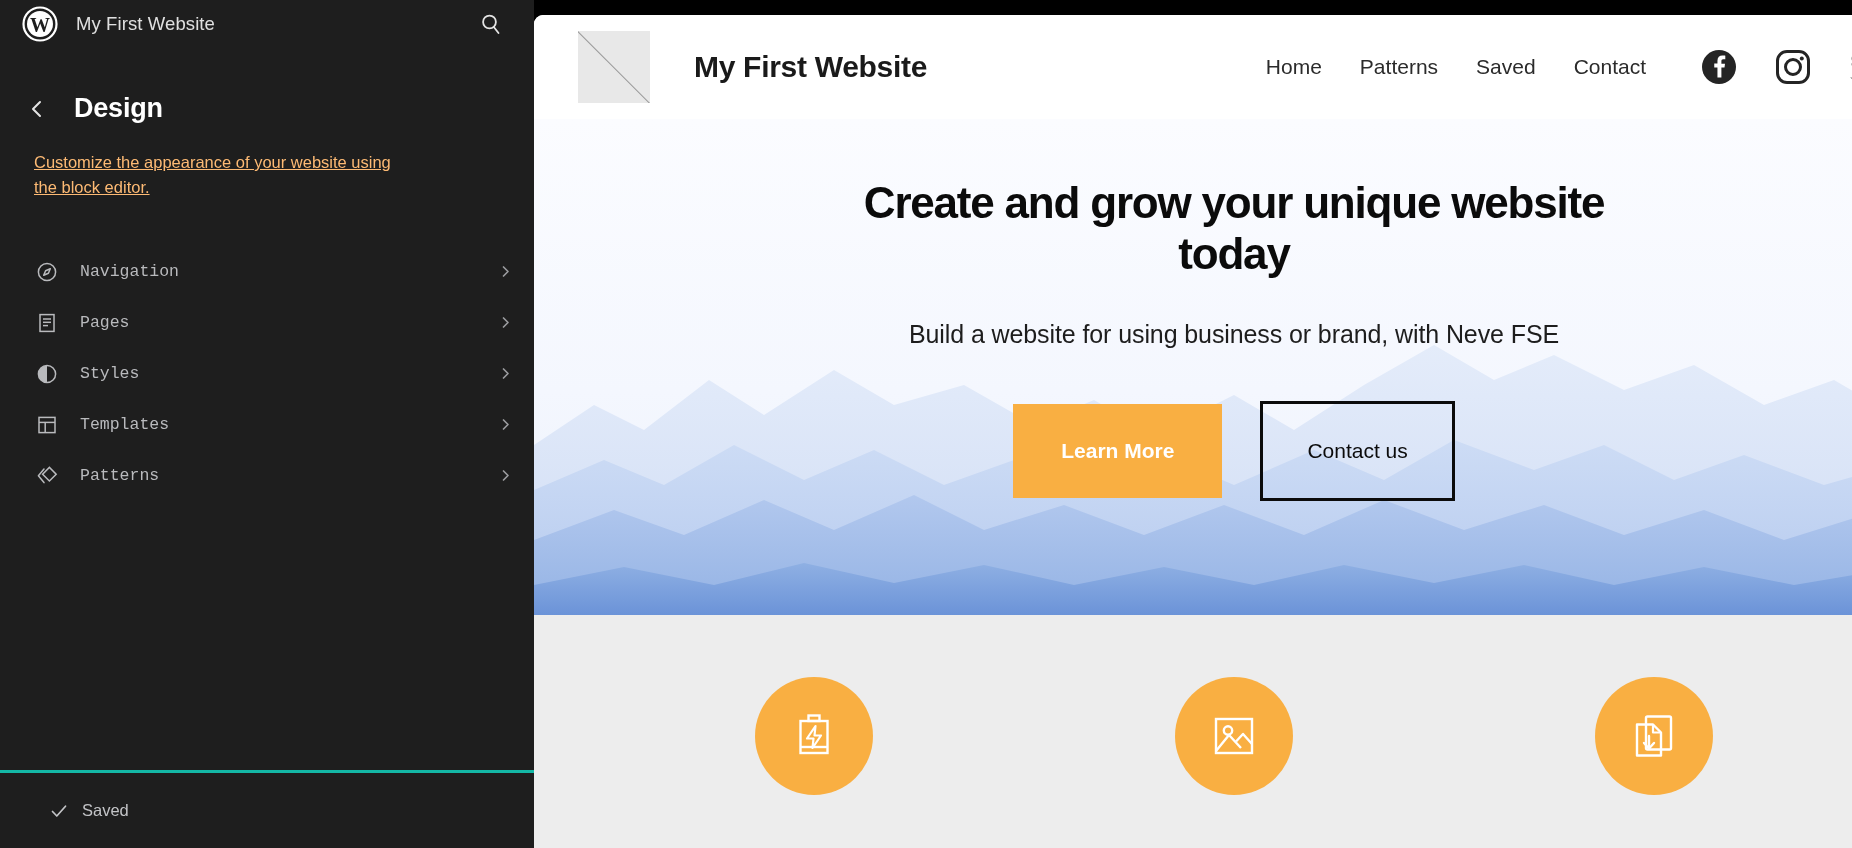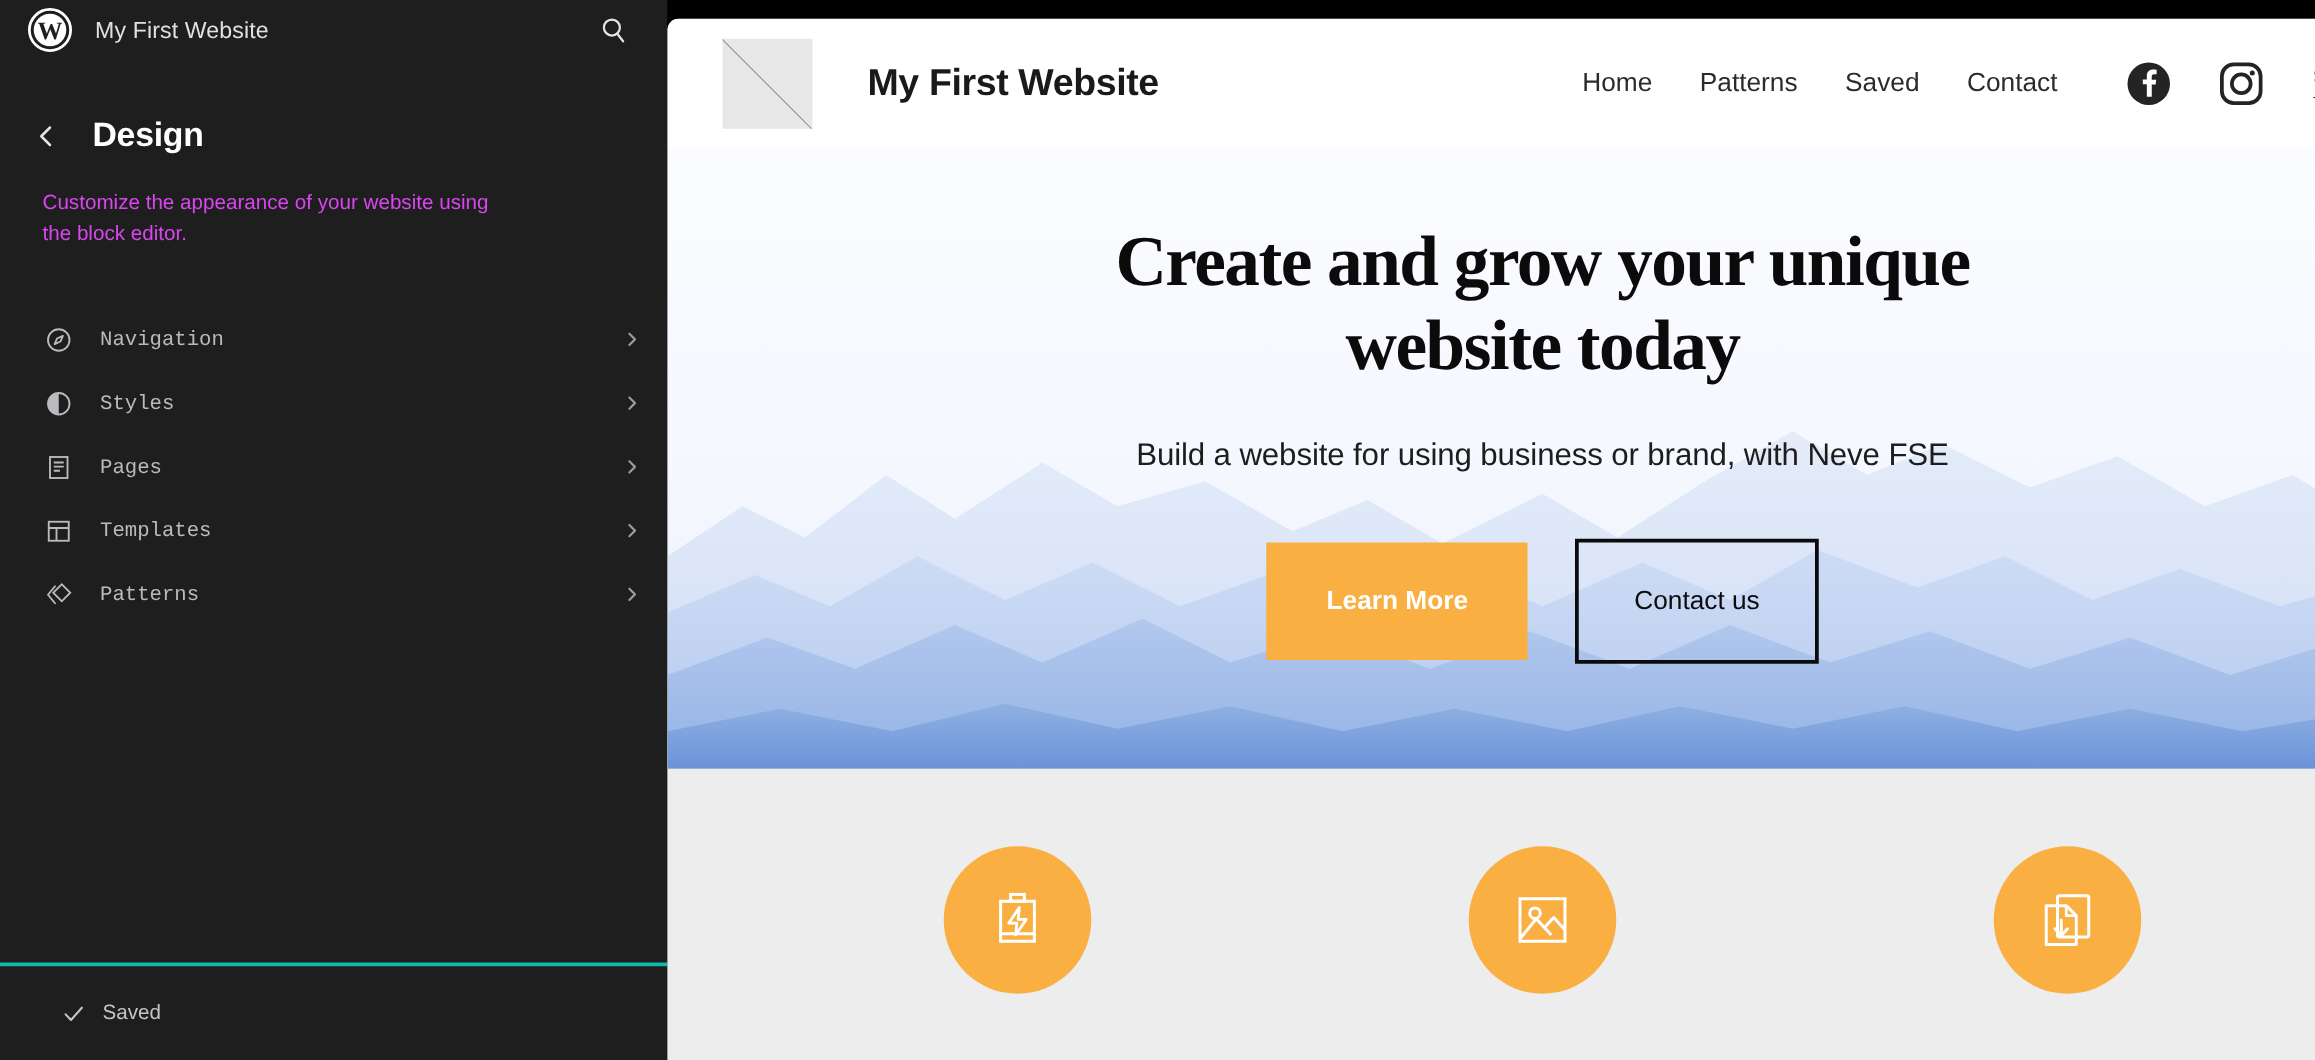--- a/index.html
+++ b/index.html
@@ -43,23 +43,24 @@
     gap: 14px;
   }
   .back-chevron {
     width: 46px; flex: 0 0 46px; display:flex; align-items:center; justify-content:center;
     margin-left: 14px; cursor: pointer;
   }
   .page-title {
     color: #ffffff; font-size: 27px; font-weight: 700; letter-spacing: -.2px;
   }
   .sb-desc {
-    color: #d946ef; font-size: 16.5px; line-height: 1.53;
+    color: #fdba74; font-size: 16.5px; line-height: 1.53;
     padding: 26px 44px 0 34px;
     max-width: 460px;
+    text-decoration: underline;
   }
 
   .sb-menu { margin-top: 46px; }
   .sb-item {
     display: flex; align-items: center;
     height: 51px;
     padding: 0 22px 0 34px;
     cursor: pointer;
     gap: 20px;
     font-family: Liberation Mono, monospace;
@@ -131,24 +132,23 @@
     position: relative;
     height: 496px;
     overflow: hidden;
     background: linear-gradient(180deg,#fbfcff 0%, #f4f7fe 55%, #eaf0fb 100%);
     display: flex; flex-direction: column; align-items: center;
     padding-top: 58px;
   }
   .mtn { position: absolute; left: 0; bottom: 0; width: 100%; height: 330px; }
   .hero-inner { position: relative; z-index: 3; width: 100%; display: flex; flex-direction: column; align-items: center; }
   .hero-h1 {
-    font-size: 57px; font-weight: 700; color: #0b0b0b;
+    font-size: 44px; font-weight: 700; color: #0b0b0b;
     line-height: 1.17; text-align: center; letter-spacing: -1.2px;
     max-width: 840px;
-    font-family: Liberation Serif, serif;
   }
   .hero-sub {
     font-size: 25px; color: #1d1d1d; margin-top: 40px; text-align:center;
     letter-spacing: -.1px;
   }
   .hero-btns { display: flex; align-items: center; gap: 38px; margin-top: 52px; }
   .btn-primary {
     background: #f9af42; color: #fff; font-size: 21px; font-weight: 700;
     padding: 0 48px; height: 94px; display: flex; align-items: center; justify-content: center;
     border: none; cursor: pointer; white-space: nowrap;
@@ -226,42 +226,42 @@
         <span class="sb-chev">
           <svg width="13" height="13" viewBox="0 0 13 13">
             <polyline points="4.5,2 9,6.5 4.5,11" fill="none" stroke="#9a9b9e" stroke-width="1.7" stroke-linecap="round" stroke-linejoin="round"></polyline>
           </svg>
         </span>
       </div>
 
       <div class="sb-item">
         <span class="sb-icon">
           <svg width="22" height="22" viewBox="0 0 22 22">
-            <circle cx="11" cy="11" r="8.6" fill="none" stroke="#b9babd" stroke-width="1.5"></circle>
-            <path d="M11 2.4 A8.6 8.6 0 0 0 11 19.6 Z" fill="#b9babd"></path>
-          </svg>
-        </span>
-        <span class="sb-label">Styles</span>
-        <span class="sb-chev">
-          <svg width="13" height="13" viewBox="0 0 13 13">
-            <polyline points="4.5,2 9,6.5 4.5,11" fill="none" stroke="#9a9b9e" stroke-width="1.7" stroke-linecap="round" stroke-linejoin="round"></polyline>
-          </svg>
-        </span>
-      </div>
-
-      <div class="sb-item">
-        <span class="sb-icon">
-          <svg width="22" height="22" viewBox="0 0 22 22">
             <rect x="4" y="2.6" width="14" height="16.8" fill="none" stroke="#b9babd" stroke-width="1.5"></rect>
             <line x1="7" y1="7" x2="15" y2="7" stroke="#b9babd" stroke-width="1.5"></line>
             <line x1="7" y1="10.3" x2="15" y2="10.3" stroke="#b9babd" stroke-width="1.5"></line>
             <line x1="7" y1="13.6" x2="12" y2="13.6" stroke="#b9babd" stroke-width="1.5"></line>
           </svg>
         </span>
         <span class="sb-label">Pages</span>
+        <span class="sb-chev">
+          <svg width="13" height="13" viewBox="0 0 13 13">
+            <polyline points="4.5,2 9,6.5 4.5,11" fill="none" stroke="#9a9b9e" stroke-width="1.7" stroke-linecap="round" stroke-linejoin="round"></polyline>
+          </svg>
+        </span>
+      </div>
+
+      <div class="sb-item">
+        <span class="sb-icon">
+          <svg width="22" height="22" viewBox="0 0 22 22">
+            <circle cx="11" cy="11" r="8.6" fill="none" stroke="#b9babd" stroke-width="1.5"></circle>
+            <path d="M11 2.4 A8.6 8.6 0 0 0 11 19.6 Z" fill="#b9babd"></path>
+          </svg>
+        </span>
+        <span class="sb-label">Styles</span>
         <span class="sb-chev">
           <svg width="13" height="13" viewBox="0 0 13 13">
             <polyline points="4.5,2 9,6.5 4.5,11" fill="none" stroke="#9a9b9e" stroke-width="1.7" stroke-linecap="round" stroke-linejoin="round"></polyline>
           </svg>
         </span>
       </div>
 
       <div class="sb-item">
         <span class="sb-icon">
           <svg width="22" height="22" viewBox="0 0 22 22">

